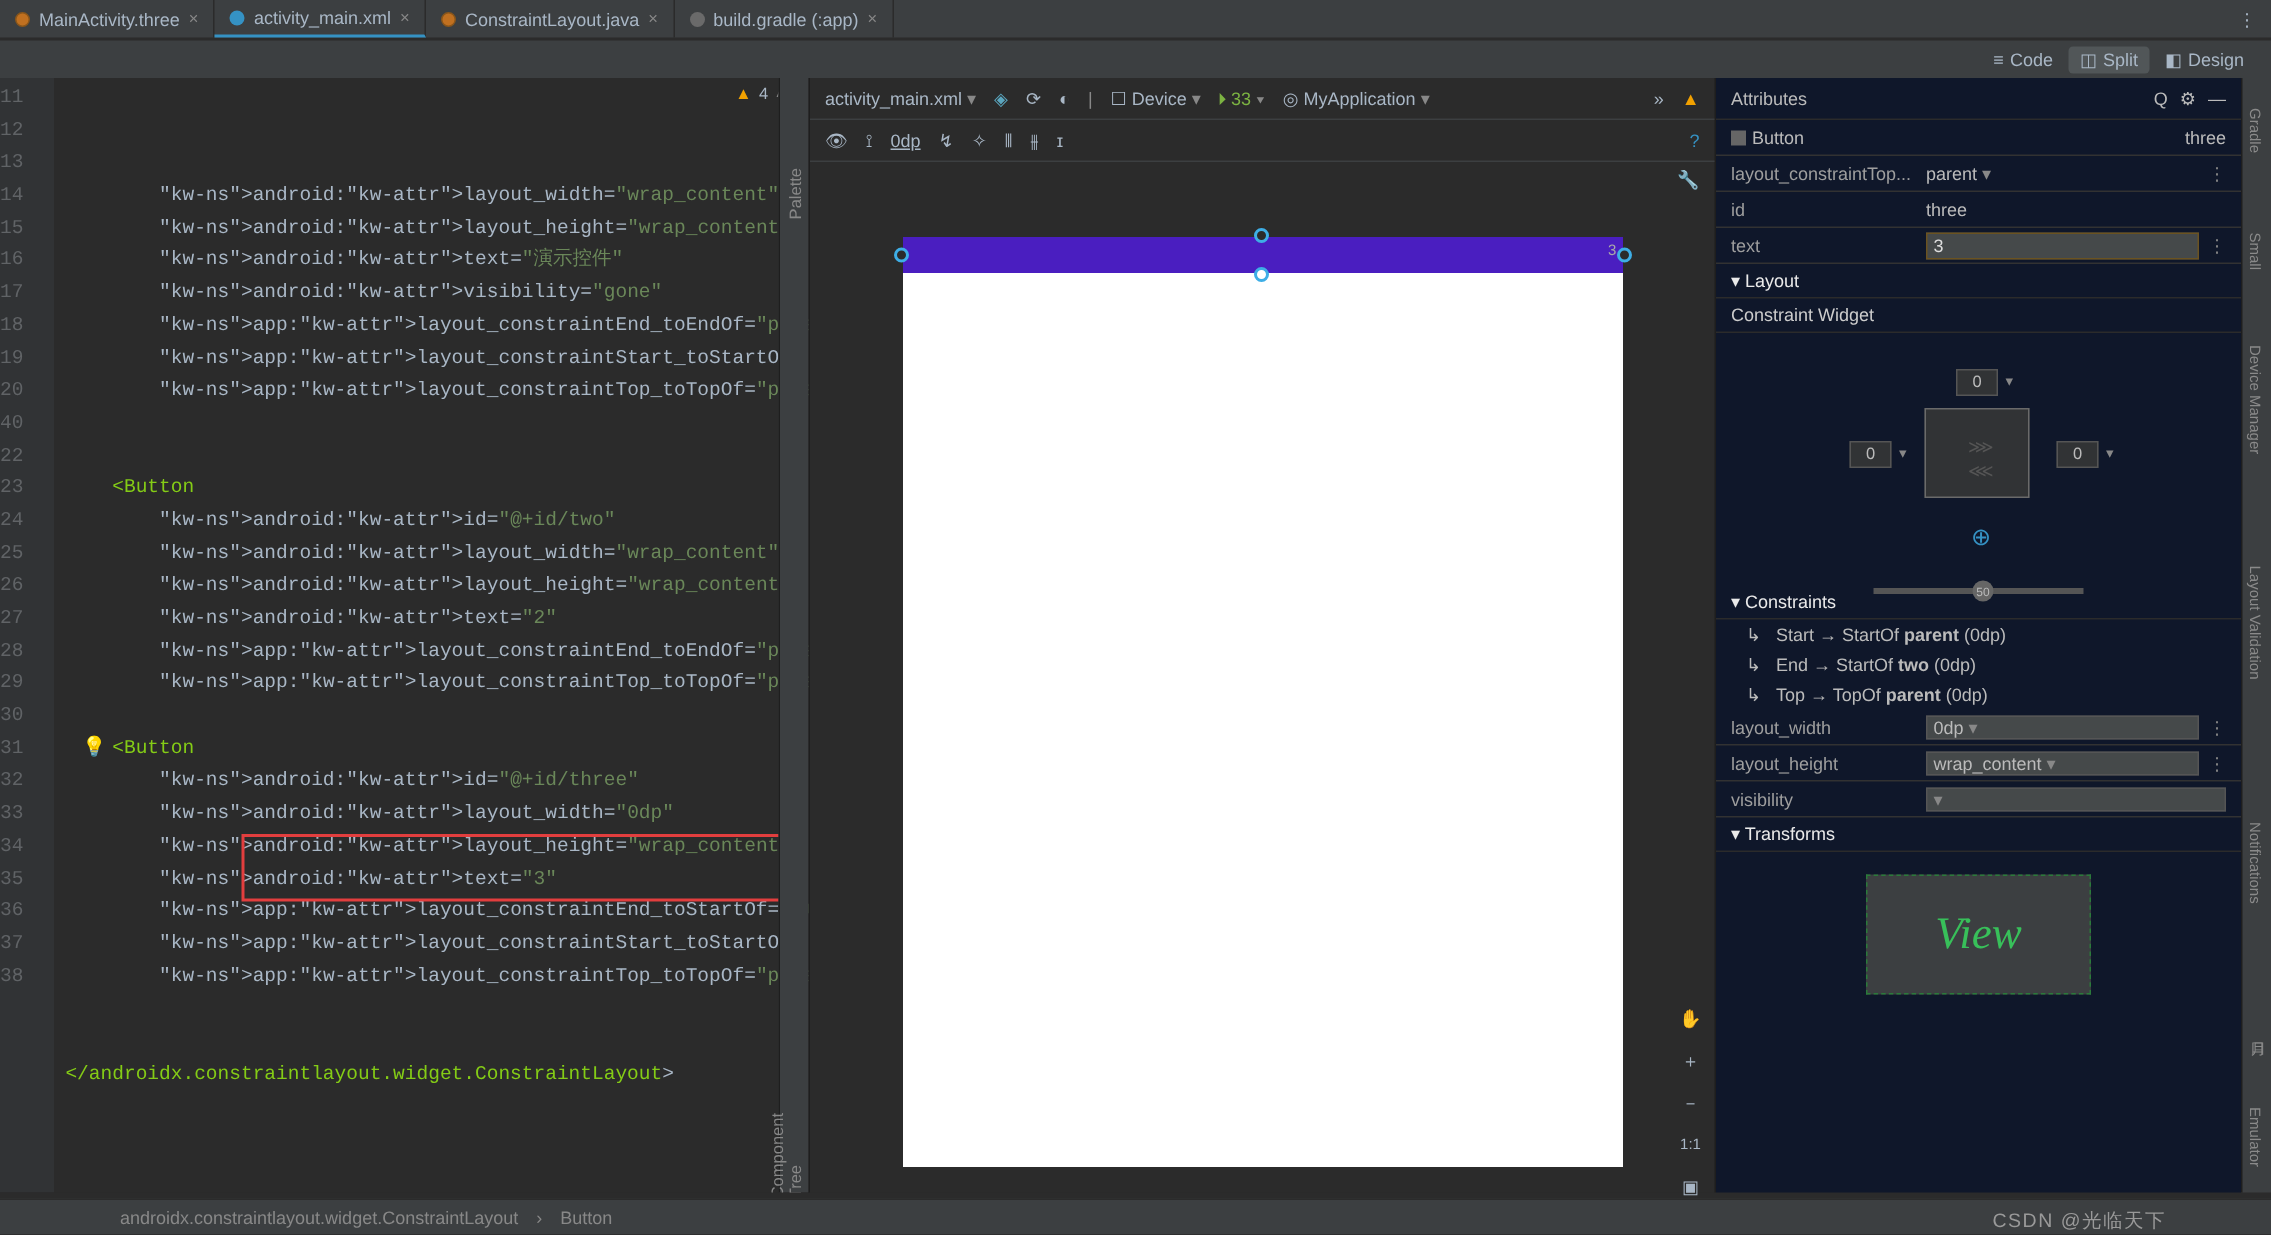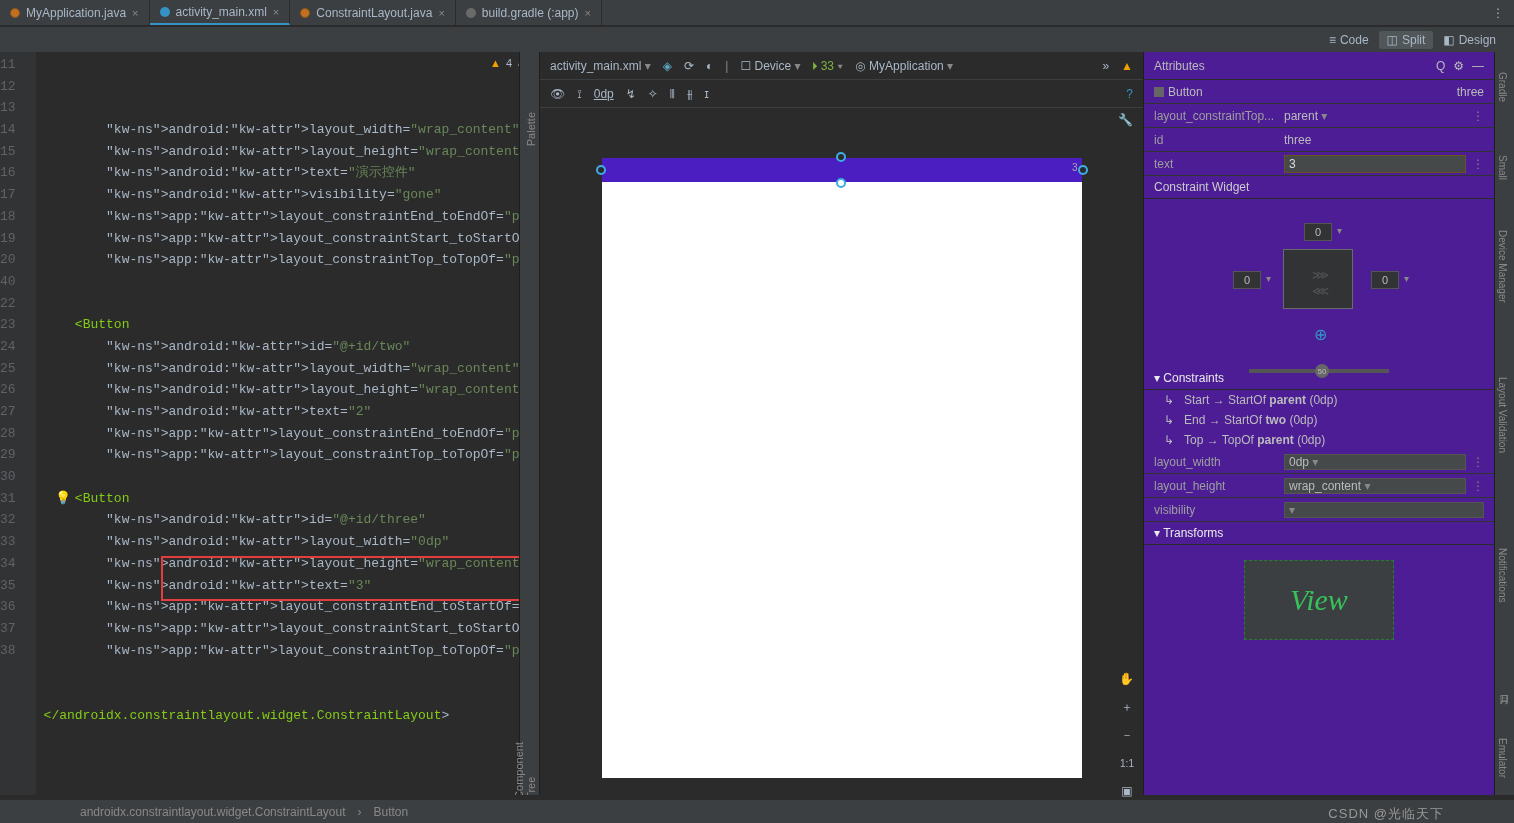--- a/index.html
+++ b/index.html
@@ -186,21 +186,21 @@
     color: #a9b7c6;
   }
   .zoom-col .zb {
     width: 22px; height: 22px;
     display:flex;align-items:center;justify-content:center;
     font-size:12px;
   }
   
   .attrs {
     width: 350px;
-    background: #4c1d95;
+    background: #0f172a;
     display: flex;
     flex-direction: column;
     color: #bbb;
     font-size: 12px;
   }
   .attrs-head {
     height: 28px;
     border-bottom: 1px solid #2b2b2b;
     display:flex; align-items:center; padding:0 10px;
     gap: 8px;
@@ -319,21 +319,21 @@
     color:#999; font-size:13px;
     letter-spacing: 1px;
   }
 </style>
 </head>
 <body>
 
 <div class="tabs">
   <div class="tab">
     <span class="icon-circle java"></span>
-    <span>MyApplication.java</span>
+    <span>MainActivity.three</span>
     <span class="close">×</span>
   </div>
   <div class="tab active">
     <span class="icon-circle xml"></span>
     <span>activity_main.xml</span>
     <span class="close">×</span>
   </div>
   <div class="tab">
     <span class="icon-circle java"></span>
     <span>ConstraintLayout.java</span>
@@ -485,20 +485,21 @@
     </div>
     <div class="attrs-row">
       <span class="k">id</span>
       <span class="v">three</span>
     </div>
     <div class="attrs-row">
       <span class="k">text</span>
       <span class="v input">3</span>
       <span style="margin-left:6px;color:#888;">⋮</span>
     </div>
+    <div class="section blue">▾ <span>Layout</span></div>
     <div class="section">Constraint Widget</div>
     <div class="constraint-box">
       <div class="cw">
         <div class="sq">
           <span style="position:absolute;left:28px;top:18px;color:#555;">⋙</span>
           <span style="position:absolute;left:28px;top:34px;color:#555;">⋘</span>
         </div>
         <div class="margin" style="left:85px;top:14px;">
             <span>0</span>
           </div>

